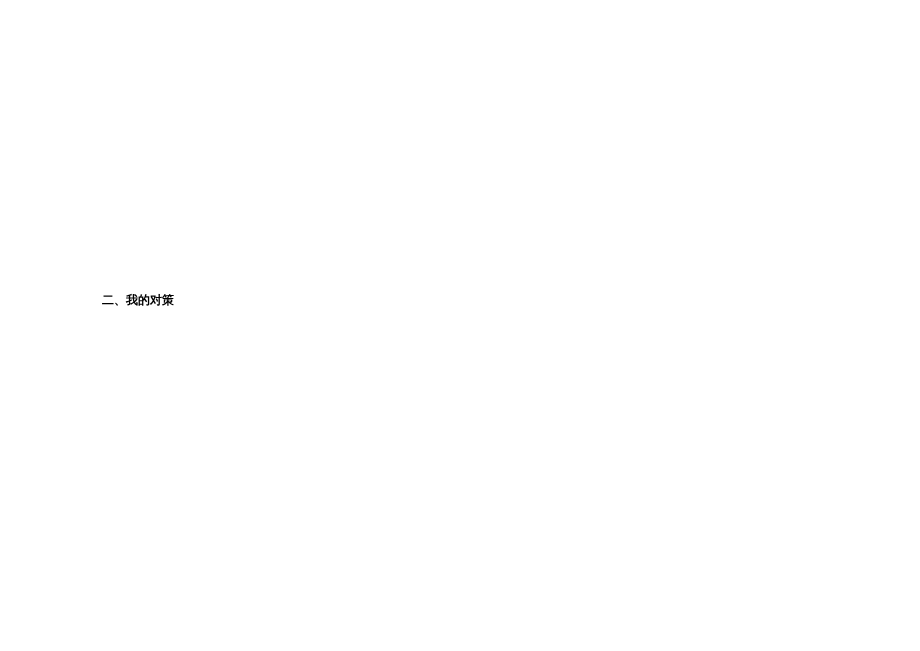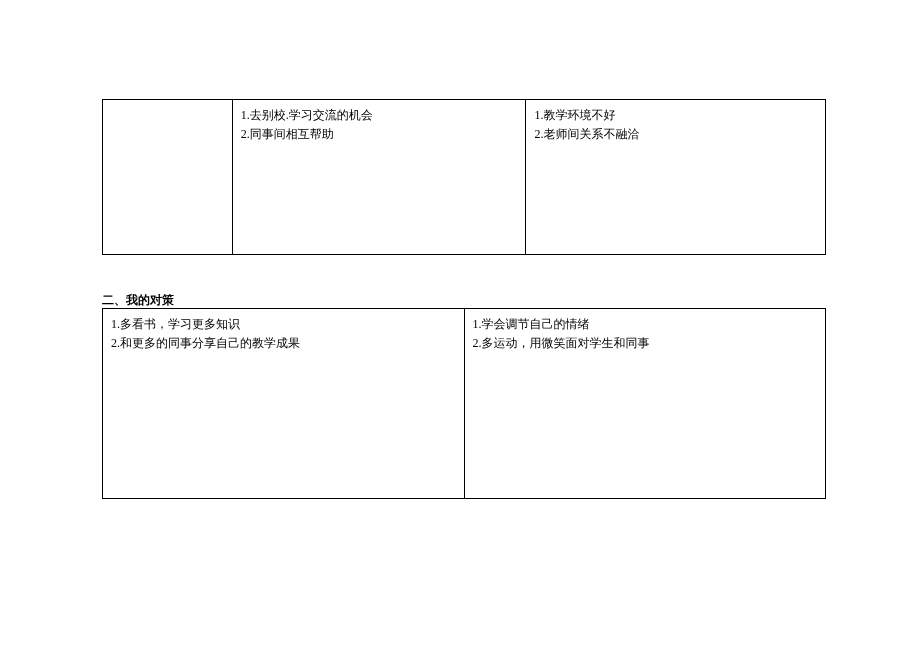--- a/index.html
+++ b/index.html
@@ -61,48 +61,21 @@
     .t2r1 { height: 76px; }
     .t2r2 { height: 190px; }
     .t2c1 { width: 362px; }
     .t2c2 { width: 362px; }
   </style>
 </head>
 <body>
 
 <div class="page">
 
-  <table class="table1">
-    <tbody>
-        <tr>
-      <td class="t1c1">
-        <span></span>
-      </td>
-      <td class="t1c2">
-        <div>1.去别校.学习交流的机会</div>
-        <div>2.同事间相互帮助</div>
-      </td>
-      <td class="t1c3">
-        <div>1.教学环境不好</div>
-        <div>2.老师间关系不融洽</div>
-      </td>
-    </tr>
-  </tbody>
-    </table>
 
   <div class="section-title">二、我的对策</div>
 
   <table class="table2">
     <tbody>
-    <tr class="t2r2">
-      <td class="t2c1">
-        <div>1.多看书，学习更多知识</div>
-        <div>2.和更多的同事分享自己的教学成果</div>
-      </td>
-      <td class="t2c2">
-        <div>1.学会调节自己的情绪</div>
-        <div>2.多运动，用微笑面对学生和同事</div>
-      </td>
-    </tr>
   </tbody>
     </table>
 
 </div>
 
 </body></html>

